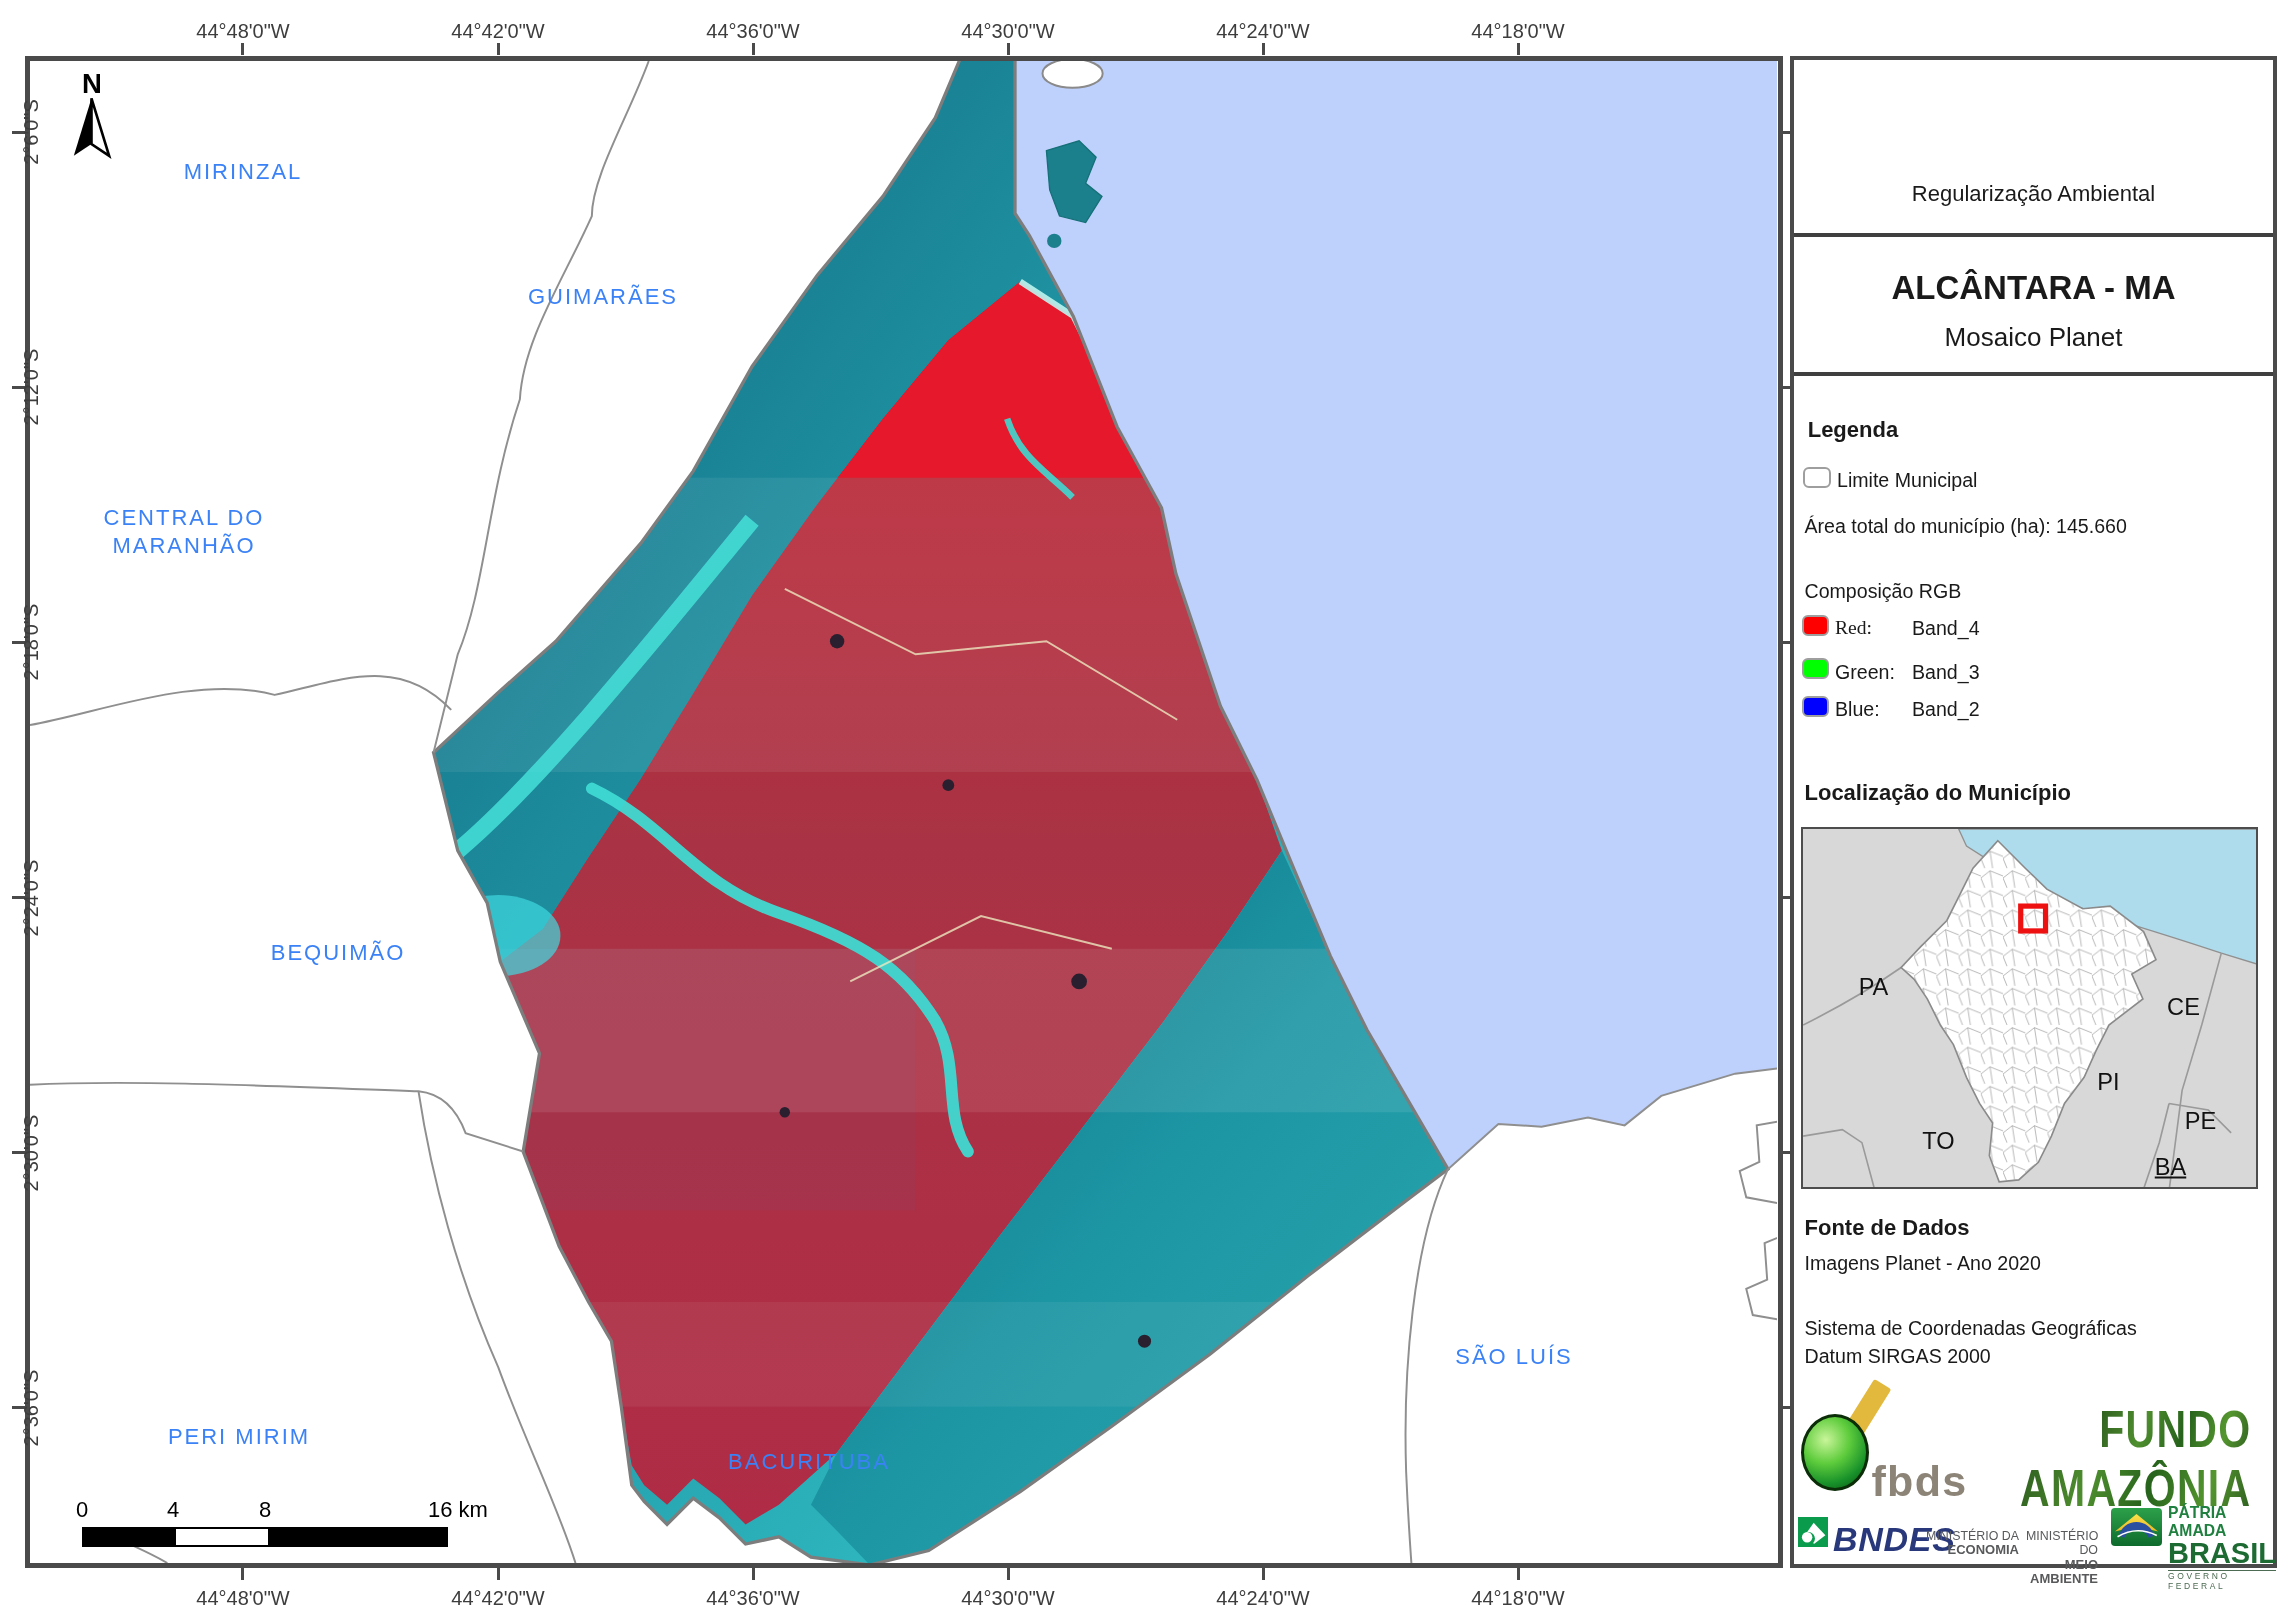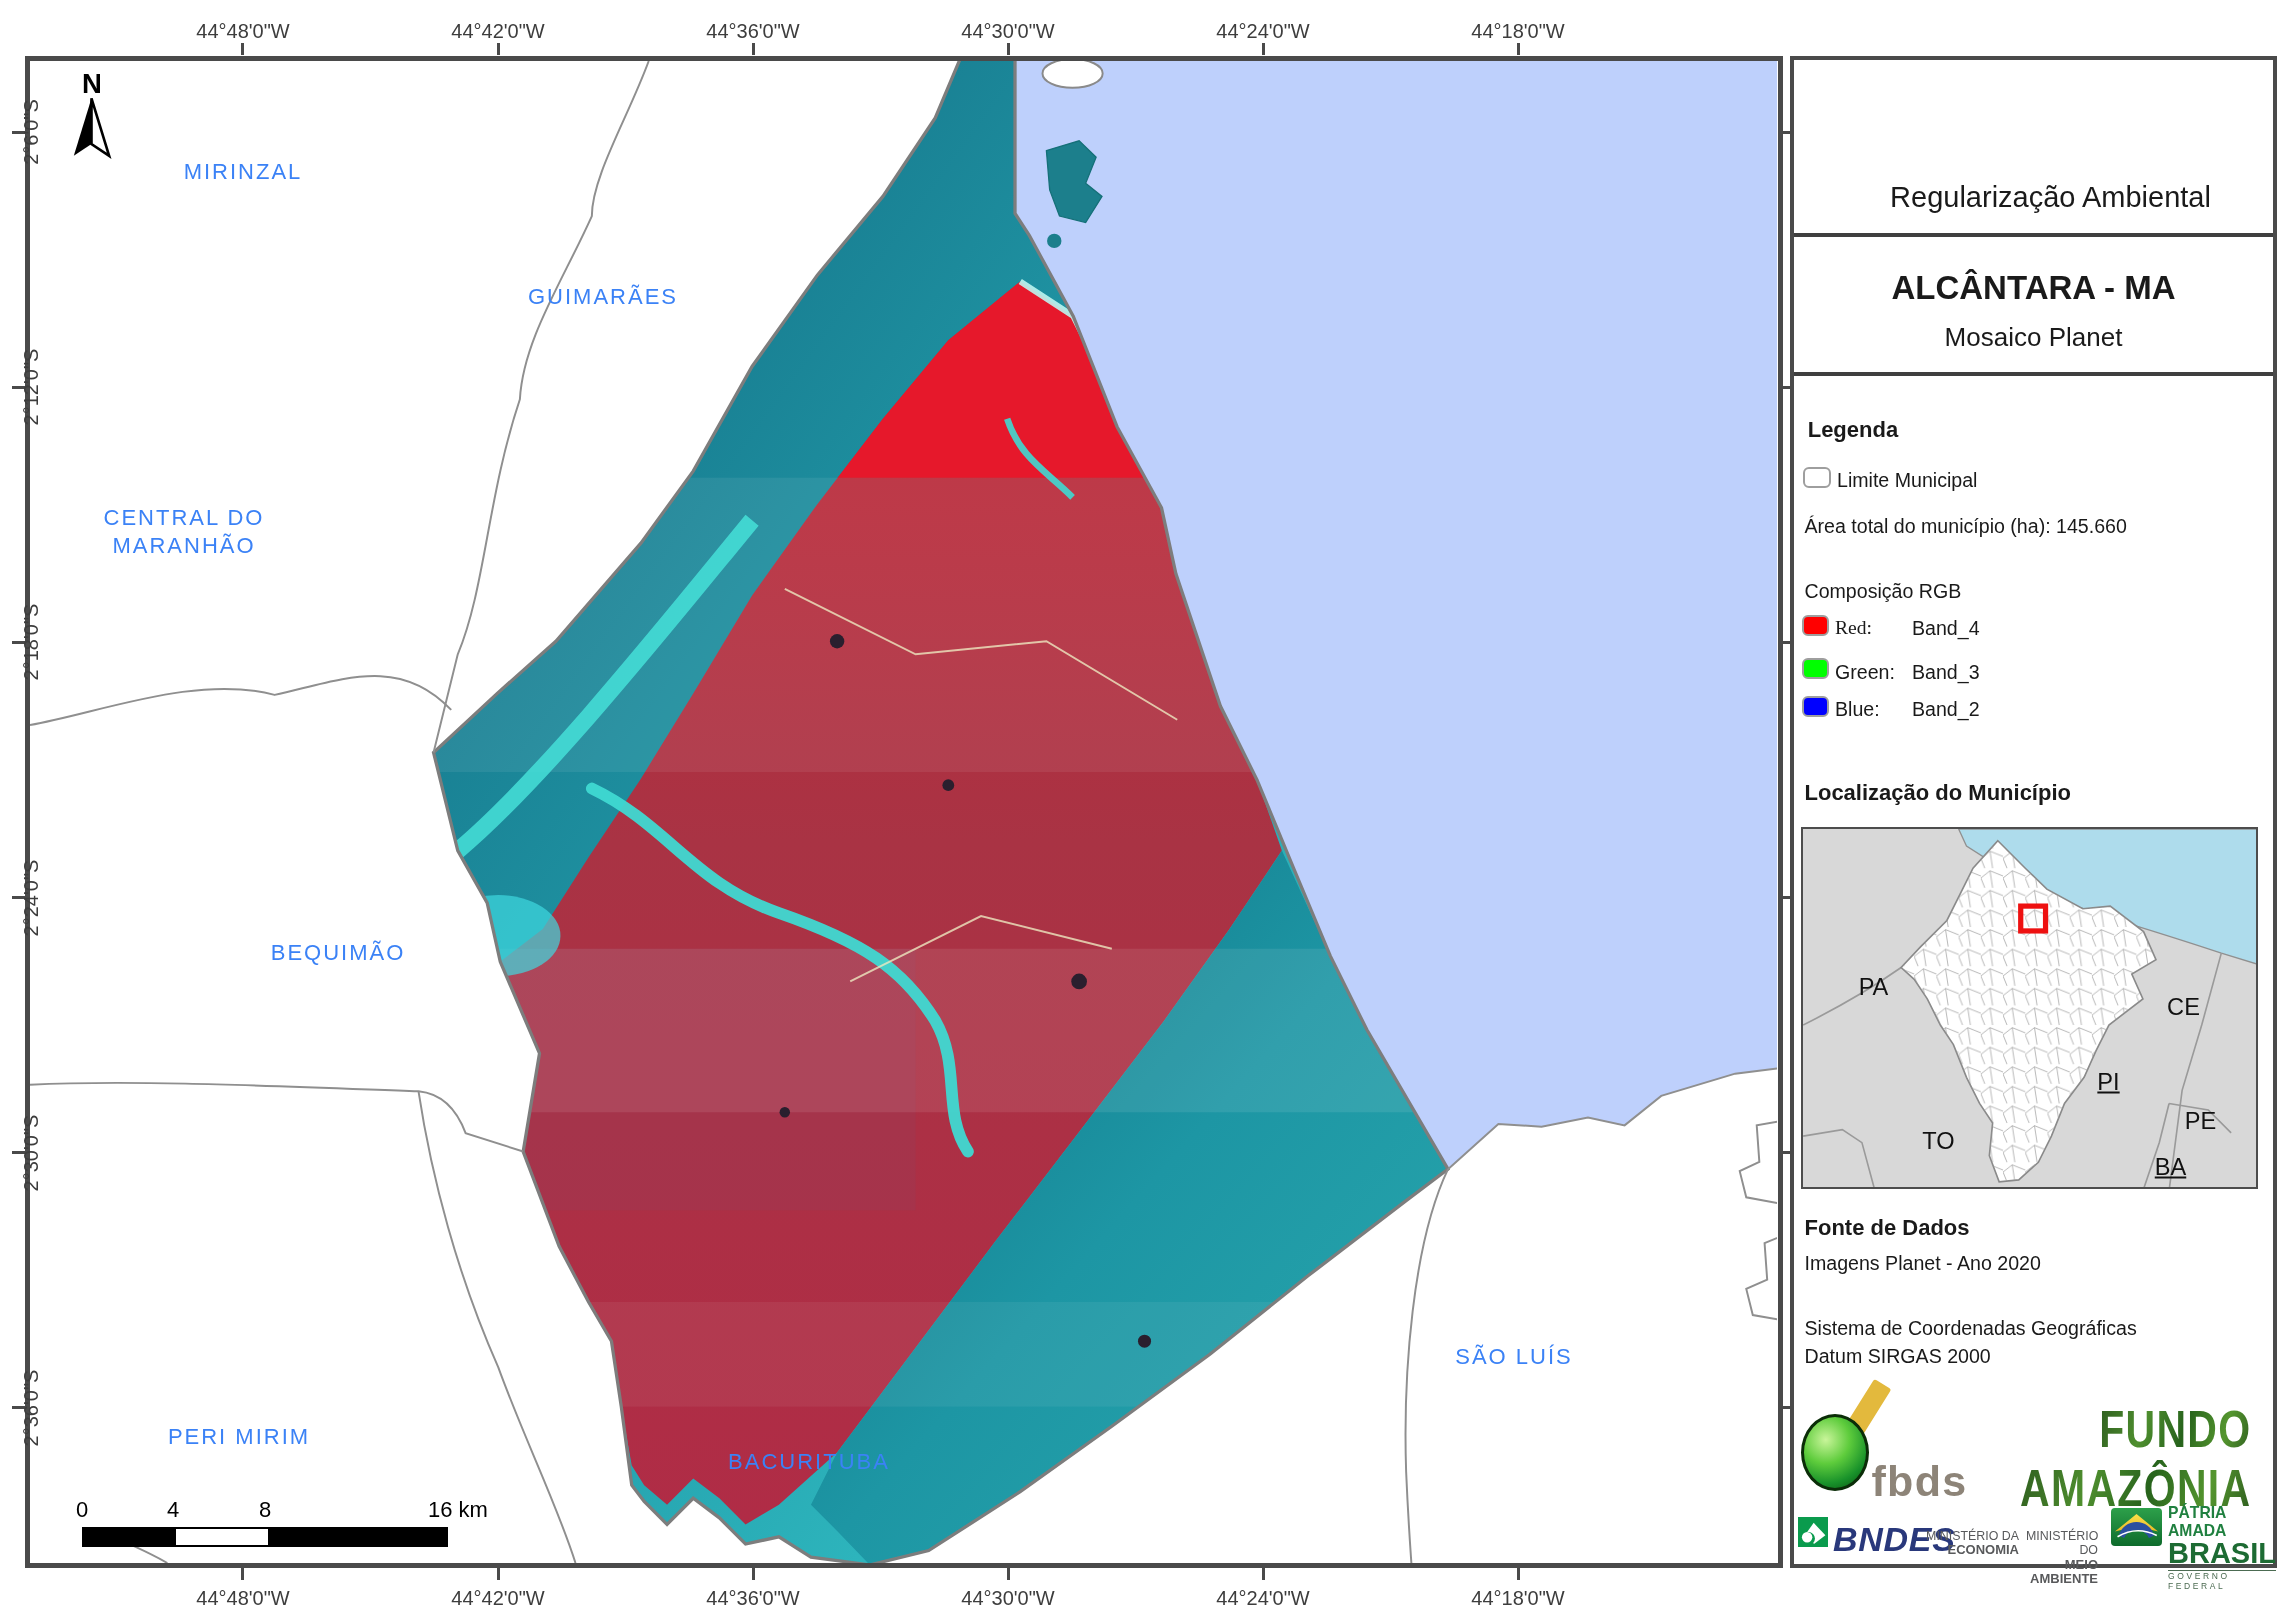--- a/index.html
+++ b/index.html
@@ -19,21 +19,21 @@
   #scalebar .seg-white{position:absolute;left:92px;top:0;width:92px;height:15.7px;background:#fff;}
   .sb-num{position:absolute;font-size:22px;color:#000;transform:translate(-50%,-100%);white-space:nowrap;}
   
   #north-n{left:92px;top:84px;font-size:27.5px;font-weight:bold;color:#000;transform:translate(-50%,-50%);}
   
   #panel{left:1790px;top:56px;width:487px;height:1512px;border:4.6px solid #4a4a4a;box-sizing:border-box;background:#fff;}
   .panel-divider{position:absolute;left:0;width:100%;height:3.9px;background:#3f3f3f;}
   .ptext{position:absolute;white-space:nowrap;}
   .center{left:50%;transform:translateX(-50%);}
   .h1{font-size:39px;font-weight:bold;}
-  .h2{font-size:29px;margin-left:17px;}
+  .h2{font-size:22px;}
   .h3{font-size:33px;font-weight:bold;}
   .h4{font-size:26px;}
   .sec{font-size:22px;font-weight:bold;}
   .body-t{font-size:19.6px;}
   .swatch{position:absolute;width:27.5px;height:21px;border:2.6px solid #9e9e9e;border-radius:5.9px;box-sizing:border-box;}
   
   #inset{left:6.5px;top:767px;width:457px;height:362px;border:2.6px solid #4d4d4d;box-sizing:border-box;background:#d8d8d8;overflow:hidden;}
   .state-label{position:absolute;font-size:23.6px;color:#111;transform:translate(-50%,-50%);}
   
   #fbds-text{font-size:43px;font-weight:bold;color:#8d8478;letter-spacing:1.3px;}
@@ -259,21 +259,21 @@
 
       <path d="M298,18 L340,60 373,92 428,122 470,118 521,157 540,200 503,222 520,260 468,300 448,340 430,380 400,420 380,470 360,510 330,537 300,540
                285,500 290,450 270,420 250,380 230,330 210,300 190,260 170,230 150,212 180,180 220,140 240,100 260,60 Z" fill="#ffffff" stroke="#8a8a8a" stroke-width="2.5"></path>
       <path d="M298,18 L340,60 373,92 428,122 470,118 521,157 540,200 503,222 520,260 468,300 448,340 430,380 400,420 380,470 360,510 330,537 300,540
                285,500 290,450 270,420 250,380 230,330 210,300 190,260 170,230 150,212 180,180 220,140 240,100 260,60 Z" fill="url(#muniMesh)" opacity="0.9"></path>
 
       <rect x="333" y="118" width="38" height="38" fill="none" stroke="#ee1111" stroke-width="8"></rect>
     </svg>
     <span class="state-label" style="left:71px;top:158px;">PA</span>
     <span class="state-label" style="left:381px;top:178px;">CE</span>
-    <span class="state-label" style="left:306px;top:253px;text-decoration:underline;">PI</span>
+    <span class="state-label" style="left:306px;top:253px;">PI</span>
     <span class="state-label" style="left:398px;top:292px;">PE</span>
     <span class="state-label" style="left:368px;top:338px;text-decoration:underline;">BA</span>
     <span class="state-label" style="left:116px;top:312px;margin-left:20px;">TO</span>
     <span class="state-label" style="left:7px;top:345px;margin-top:44px;">MT</span>
   </div>
 
   <span class="ptext sec" style="left:10.5px;top:1155px;">Fonte de Dados</span>
   <span class="ptext body-t" style="left:10.5px;top:1192px;">Imagens Planet - Ano 2020</span>
   <span class="ptext body-t" style="left:10.5px;top:1257px;">Sistema de Coordenadas Geográficas</span>
   <span class="ptext body-t" style="left:10.5px;top:1285px;">Datum SIRGAS 2000</span>

